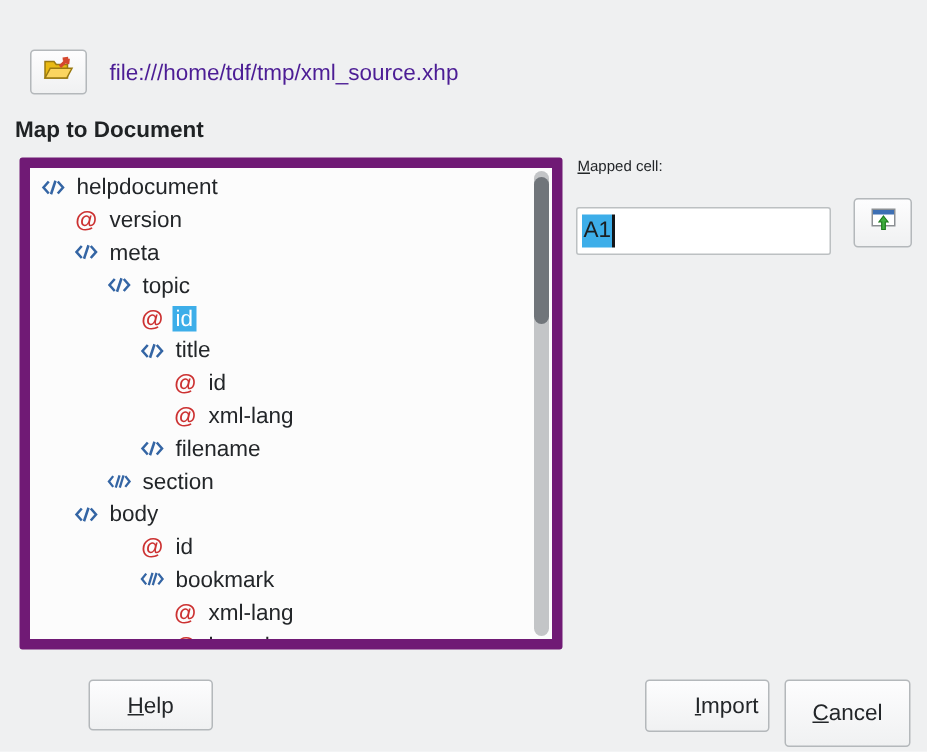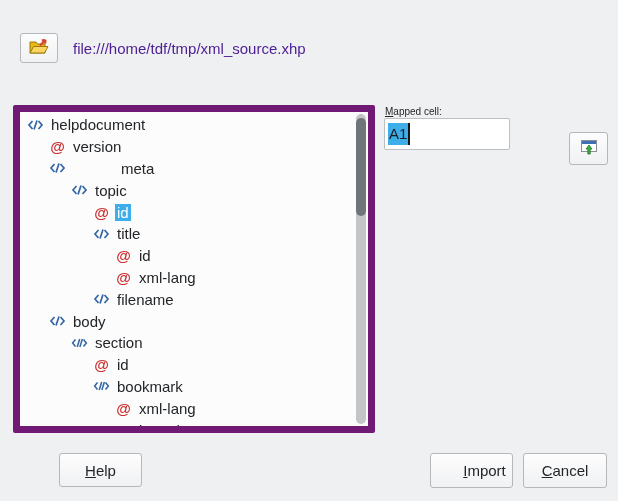--- a/index.html
+++ b/index.html
@@ -17,31 +17,31 @@
     box-sizing:border-box; position:absolute;
     background:linear-gradient(#fdfdfe,#f0f1f2);
     border:1px solid #b4b8bb; border-radius:3px;
     display:flex; align-items:center; justify-content:center;
     font-size:15px; color:#232629; cursor:default;
   }
   .open-btn   { left:20px;  top:33px;  width:38px; height:30px; }
   .shrink-btn { left:569px; top:132px; width:39px; height:33px; }
   .help-btn   { left:15px;  top:453px; width:83px; height:34px;margin-left:44px; }
   .import-btn { left:430px; top:453px; width:83px; height:35px;padding-left:26px; }
-  .cancel-btn { left:523px; top:453px; width:84px; height:35px; }
+  .cancel-btn { left:523px; top:453px; width:84px; height:45px; }
   .mn { display:inline-block; }
   .mn::first-letter { text-decoration:underline; }
 
   .file-url { position:absolute; left:73px; top:40px; font-size:15px; color:#4c1d95; }
 
   .mapped-label { position:absolute; left:385px; top:106px; font-size:10px; }
 
   .cell-input {
-    box-sizing:border-box; position:absolute; left:384px; top:118px;
-    width:126px; height:32px; background:#ffffff;
+    box-sizing:border-box; position:absolute; left:384px; top:138px;
+    width:170px; height:32px; background:#ffffff;
     border:1px solid #bcc0c2; border-radius:2px;
     display:flex; align-items:center; padding:0 3px;
   }
   .sel-text { background:#3daee9; color:#1b1e20; padding:0 1px; line-height:22px; }
   .caret { display:inline-block; width:2px; height:22px; background:#141618; }
 
   .tree-panel {
     box-sizing:border-box; position:absolute; left:13px; top:105px;
     width:362px; height:328px;
     background:#fcfcfc; border:7px solid #701a75; border-radius:2px;
@@ -68,40 +68,41 @@
       <svg width="22" height="18" viewBox="0 0 22 18">
         <path d="M2 4 L8 4 L9.5 6 L17 6 L17 15 L2 15 Z" fill="#e9b913" stroke="#9a7a10" stroke-width="1"></path>
         <path d="M2 15 L5.5 8.5 L20 8.5 L16.5 15 Z" fill="#fbd560" stroke="#9a7a10" stroke-width="1"></path>
         <path d="M12 7.5 L17.5 2 M17.5 2 L13.8 2.4 M17.5 2 L17.1 5.7" stroke="#d5482f" stroke-width="2.2" fill="none"></path>
       </svg>
     </span>
   </div>
 
   <div class="file-url">file:///home/tdf/tmp/xml_source.xhp</div>
 
+  <div class="group-label map-label">Map to Document</div>
 
   <div class="tree-panel">
     <div id="tree-rows">
         <div class="tree-row" style="padding-left: 7px;">
           <span class="tree-icon">
             <svg width="17" height="16" viewBox="0 0 17 16" fill="none">
               <polyline points="5.5,4 2,8 5.5,12" stroke="#3465a4" stroke-width="1.7"></polyline>
               <line x1="10" y1="3.5" x2="7" y2="12.5" stroke="#3465a4" stroke-width="1.7"></line>
               <polyline points="11.5,4 15,8 11.5,12" stroke="#3465a4" stroke-width="1.7"></polyline>
             </svg>
           </span>
           <span class="tree-label">helpdocument</span>
         </div>
         <div class="tree-row" style="padding-left: 29px;">
           <span class="tree-icon">
             <span class="at-glyph">@</span>
           </span>
           <span class="tree-label">version</span>
         </div>
-        <div class="tree-row" style="padding-left: 29px; gap: 48px;">
+        <div class="tree-row" style="padding-left: 29px;">
           <span class="tree-icon">
             <svg width="17" height="16" viewBox="0 0 17 16" fill="none">
               <polyline points="5.5,4 2,8 5.5,12" stroke="#3465a4" stroke-width="1.7"></polyline>
               <line x1="10" y1="3.5" x2="7" y2="12.5" stroke="#3465a4" stroke-width="1.7"></line>
               <polyline points="11.5,4 15,8 11.5,12" stroke="#3465a4" stroke-width="1.7"></polyline>
             </svg>
           </span>
           <span class="tree-label">meta</span>
         </div>
         <div class="tree-row" style="padding-left: 51px;">
@@ -144,41 +145,41 @@
         </div>
         <div class="tree-row" style="padding-left: 73px;">
           <span class="tree-icon">
             <svg width="17" height="16" viewBox="0 0 17 16" fill="none">
               <polyline points="5.5,4 2,8 5.5,12" stroke="#3465a4" stroke-width="1.7"></polyline>
               <line x1="10" y1="3.5" x2="7" y2="12.5" stroke="#3465a4" stroke-width="1.7"></line>
               <polyline points="11.5,4 15,8 11.5,12" stroke="#3465a4" stroke-width="1.7"></polyline>
             </svg>
           </span>
           <span class="tree-label">filename</span>
-        </div>
-        <div class="tree-row" style="padding-left: 29px;">
-          <span class="tree-icon">
-            <svg width="17" height="16" viewBox="0 0 17 16" fill="none">
-              <polyline points="5.5,4 2,8 5.5,12" stroke="#3465a4" stroke-width="1.7"></polyline>
-              <line x1="10" y1="3.5" x2="7" y2="12.5" stroke="#3465a4" stroke-width="1.7"></line>
-              <polyline points="11.5,4 15,8 11.5,12" stroke="#3465a4" stroke-width="1.7"></polyline>
-            </svg>
-          </span>
-          <span class="tree-label">body</span>
         </div>
         <div class="tree-row" style="padding-left: 51px;">
           <span class="tree-icon">
             <svg width="19" height="16" viewBox="0 0 19 16" fill="none">
               <polyline points="5,4 1.8,8 5,12" stroke="#3465a4" stroke-width="1.7"></polyline>
               <line x1="9.7" y1="3.5" x2="6.9" y2="12.5" stroke="#3465a4" stroke-width="1.7"></line>
               <line x1="12.7" y1="3.5" x2="9.9" y2="12.5" stroke="#3465a4" stroke-width="1.7"></line>
               <polyline points="14,4 17.2,8 14,12" stroke="#3465a4" stroke-width="1.7"></polyline>
             </svg>
           </span>
           <span class="tree-label">section</span>
+        </div>
+        <div class="tree-row" style="padding-left: 29px;">
+          <span class="tree-icon">
+            <svg width="17" height="16" viewBox="0 0 17 16" fill="none">
+              <polyline points="5.5,4 2,8 5.5,12" stroke="#3465a4" stroke-width="1.7"></polyline>
+              <line x1="10" y1="3.5" x2="7" y2="12.5" stroke="#3465a4" stroke-width="1.7"></line>
+              <polyline points="11.5,4 15,8 11.5,12" stroke="#3465a4" stroke-width="1.7"></polyline>
+            </svg>
+          </span>
+          <span class="tree-label">body</span>
         </div>
         <div class="tree-row" style="padding-left: 73px;">
           <span class="tree-icon">
             <span class="at-glyph">@</span>
           </span>
           <span class="tree-label">id</span>
         </div>
         <div class="tree-row" style="padding-left: 73px;">
           <span class="tree-icon">
             <svg width="19" height="16" viewBox="0 0 19 16" fill="none">

